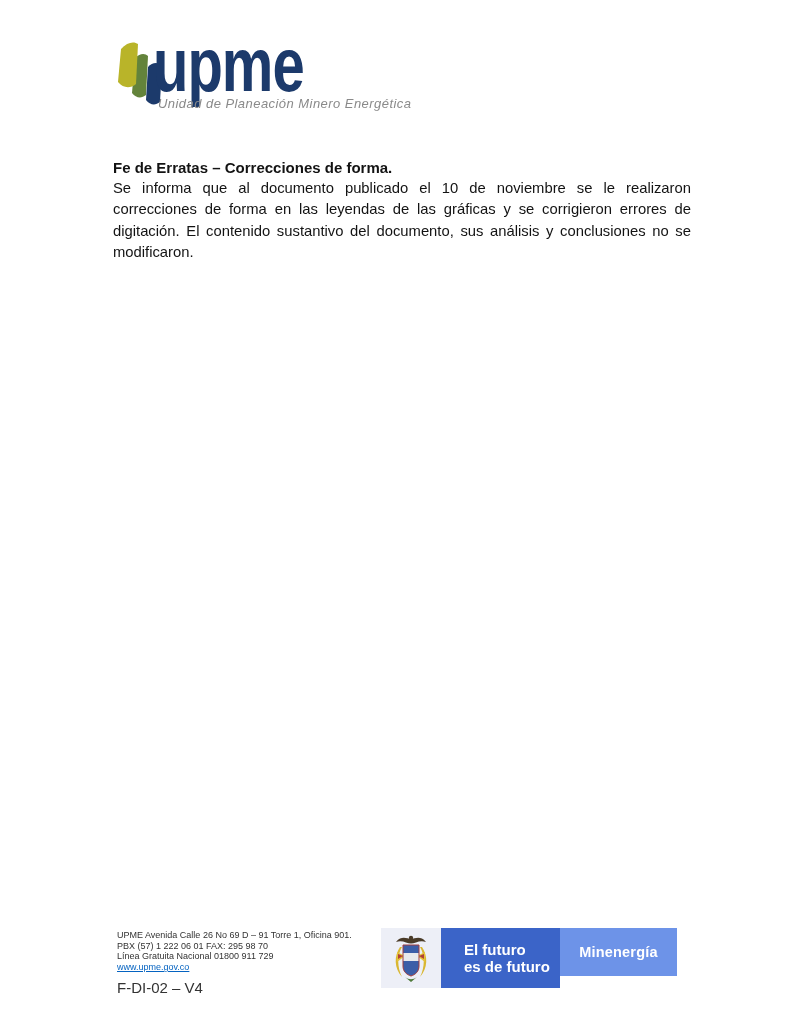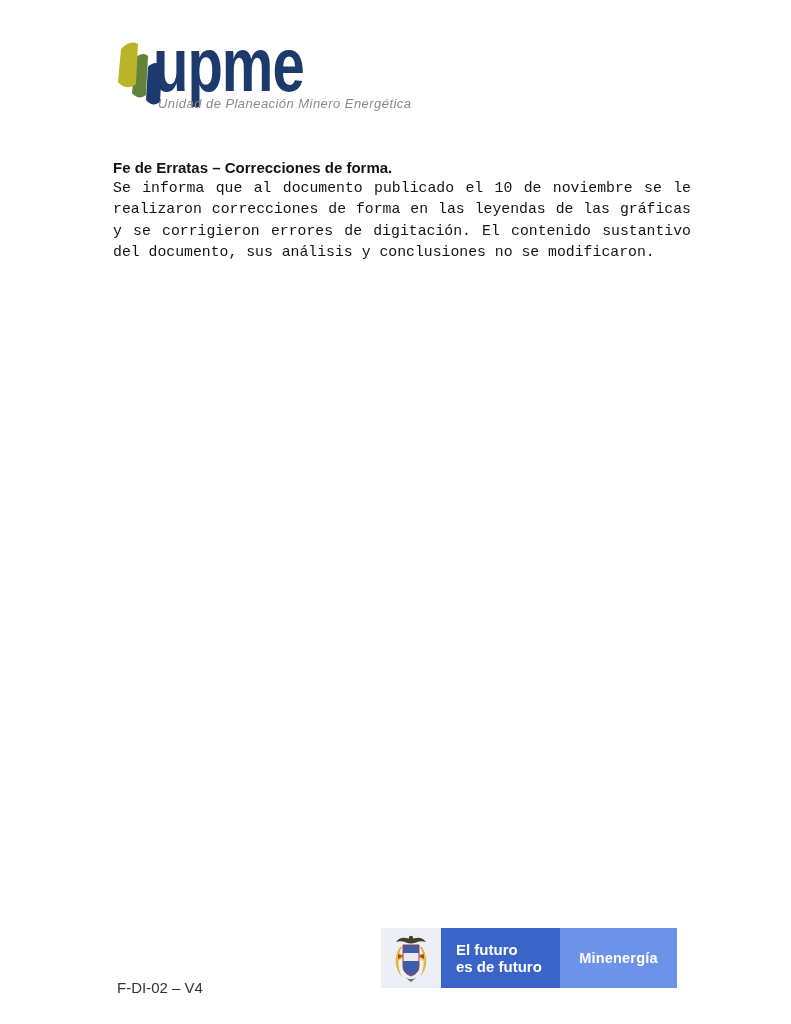--- a/index.html
+++ b/index.html
@@ -35,21 +35,20 @@
 
   
   .doc-title {
     position: absolute; left: 113px; top: 146px;
     font-size: 15px; font-weight: bold; color: #131313; margin-top: 13px;
   }
   .doc-paragraph {
     position: absolute; left: 113px; top: 178px; width: 578px;
     font-size: 14.8px; line-height: 21.4px; color: #131313;
     text-align: justify;
-    font-family: Liberation Mono, monospace;
   }
 
   
   .footer-info {
     position: absolute; left: 117px; top: 930px;
     font-size: 9px; line-height: 10.7px; color: #333333;
   }
   .footer-link {
     color: var(--link_blue, #0563c1);
     text-decoration: underline;
@@ -66,25 +65,25 @@
   .arms-box {
     width: 60px; height: 60px;
     background: var(--banner_box_bg, #edeff7);
     display: flex; align-items: center; justify-content: center;
   }
   .slogan-box {
     width: 119px; height: 60px;
     background: var(--banner_blue, #3b64c8);
     color: #ffffff;
     display: flex; flex-direction: column; justify-content: center;
-    padding-left: 15px;
+    padding-left: 23px;
     font-size: 15px; font-weight: bold; line-height: 17px;
   }
   .ministry-box {
-    width: 117px; height: 60px;
+    width: 117px; height: 48px;
     background: var(--banner_light_blue, #6d93e8);
     color: #ffffff;
     display: flex; align-items: center; justify-content: center;
     font-size: 14.5px; font-weight: 600; letter-spacing: 0.2px;
   }
 </style>
 </head>
 <body>
 
 <div class="page">
@@ -95,20 +94,26 @@
       <path d="M4,9 C10,2 17,1 21,4 L19,44 C13,49 6,48 1,42 Z" fill="#b9b429"></path>
       <path d="M31,27 C35,22 41,22 45,25 L43,62 C38,66 33,65 29,60 Z" fill="#1c3a6b"></path>
     </svg>
     <div class="logo-wordmark">upme</div>
     <div class="logo-tagline">Unidad de Planeación Minero Energética</div>
   </div>
 
   <div class="doc-title">Fe de Erratas – Correcciones de forma.</div>
   <div class="doc-paragraph">Se informa que al documento publicado el 10 de noviembre se le realizaron correcciones de forma en las leyendas de las gráficas y se corrigieron errores de digitación. El contenido sustantivo del documento, sus análisis y conclusiones no se modificaron.</div>
 
+  <div class="footer-info">
+    <div>UPME Avenida Calle 26 No 69 D – 91 Torre 1, Oficina 901.</div>
+    <div>PBX (57) 1 222 06 01 FAX: 295 98 70</div>
+    <div>Línea Gratuita Nacional 01800 911 729</div>
+    <a class="footer-link" href="#">www.upme.gov.co</a>
+  </div>
   <div class="form-code">F-DI-02 – V4</div>
 
   <div class="gov-banner">
     <div class="arms-box">
       <svg width="40" height="50" viewBox="0 0 40 50" aria-hidden="true">
 
         <path d="M9,14 C3,23 3,35 11,44 C6,34 6,22 11,14 Z" fill="#d9b732"></path>
         <path d="M31,14 C37,23 37,35 29,44 C34,34 34,22 29,14 Z" fill="#d9b732"></path>
 
         <path d="M6,19 L14,23 L6,29 Z" fill="#e4c23a"></path>

